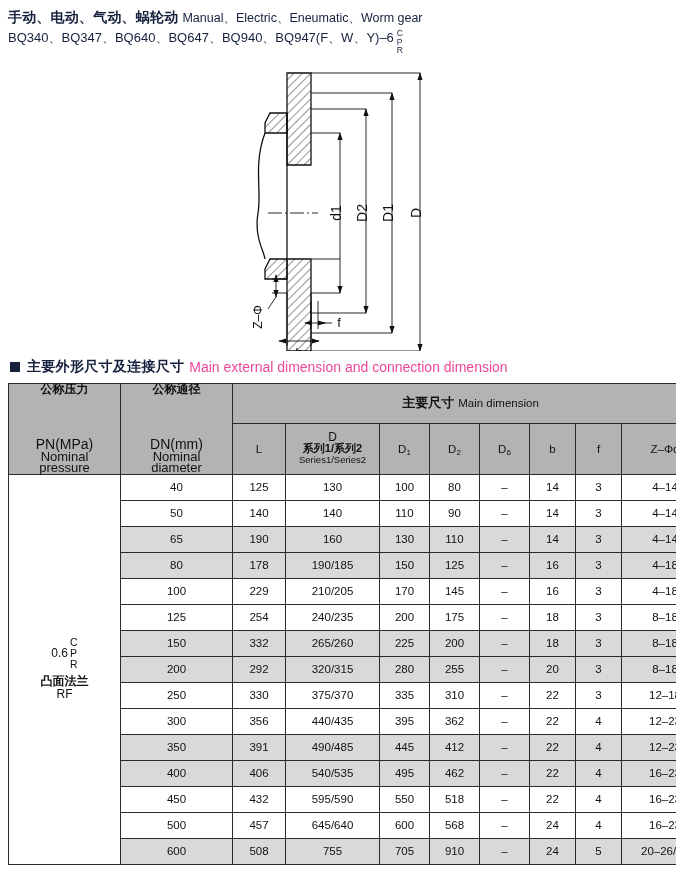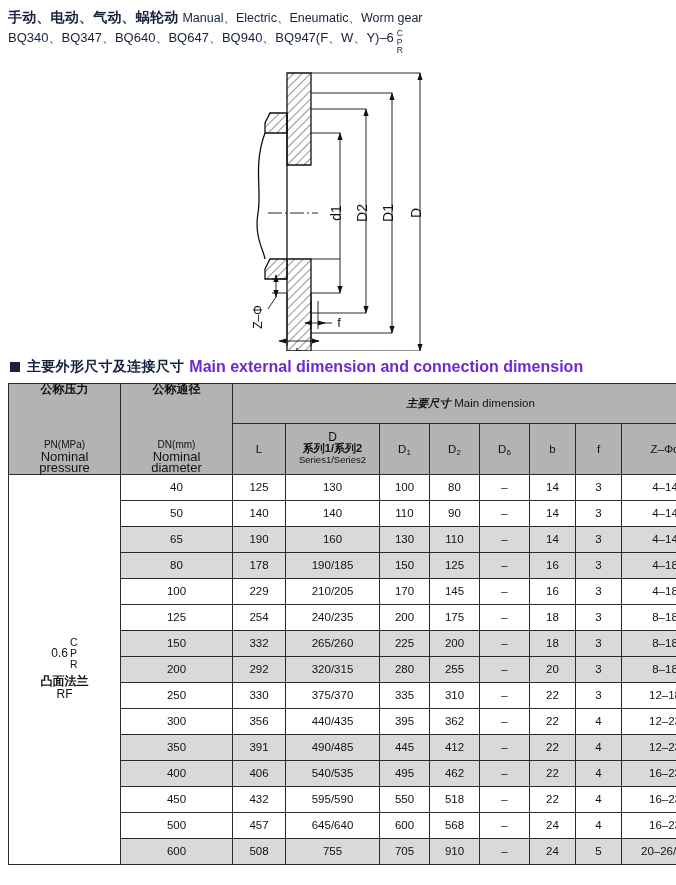--- a/index.html
+++ b/index.html
@@ -78,24 +78,24 @@
     margin-right: 7px;
     flex: 0 0 auto;
   }
   .sec-cn {
     font-size: 14px;
     font-weight: bold;
     color: #16213e;
     letter-spacing: 0.3px;
   }
   .sec-en {
-    font-size: 16px;
-    color: #6d28d9;
+    font-size: 14px;
+    color: #ec4899;
     margin-left: 5px;
-    font-weight: bold;
+    font-weight: normal;
   }
 
   
   .tbl-wrap {
     padding: 0 8px;
     margin-top: 4px;
   }
   table.dim-table {
     border-collapse: collapse;
     width: 660px;
@@ -111,29 +111,29 @@
     padding: 0;
   }
   thead th {
     background: #b3b3b3;
     font-weight: normal;
   }
   .th-group {
     height: 27px;
     font-size: 12px;
   }
-  .th-group .cn { font-weight: bold; font-size: 11px; font-style: italic; }
+  .th-group .cn { font-weight: bold; font-size: 13px; }
   .th-group .en { font-size: 11.5px; margin-left: 4px; }
 
   .th-tall { height: 58px; }
   .th-sub  { height: 31px; }
 
   .th-stack { line-height: 11.5px; }
   .th-stack .l-cn   { font-weight: bold; font-size: 12px; display:block; margin-bottom:18px; }
-  .th-stack .l-unit { font-size: 10px; display:block;margin-top:44px; }
+  .th-stack .l-unit { font-size: 14px; display:block;margin-top:44px; }
   .th-stack .l-en   { font-size: 13px; display:block; }
 
   .th-d-stack { line-height: 11px; }
   .th-d-stack .d-main { font-size: 12px; display:block; }
   .th-d-stack .d-cn   { font-size: 11px; font-weight: bold; display:block; }
   .th-d-stack .d-en   { font-size: 9.5px; display:block; }
 
   sub { font-size: 8px; vertical-align: baseline; position: relative; bottom: -2px; }
 
   tbody td { height: 26px; background: #ffffff; }

